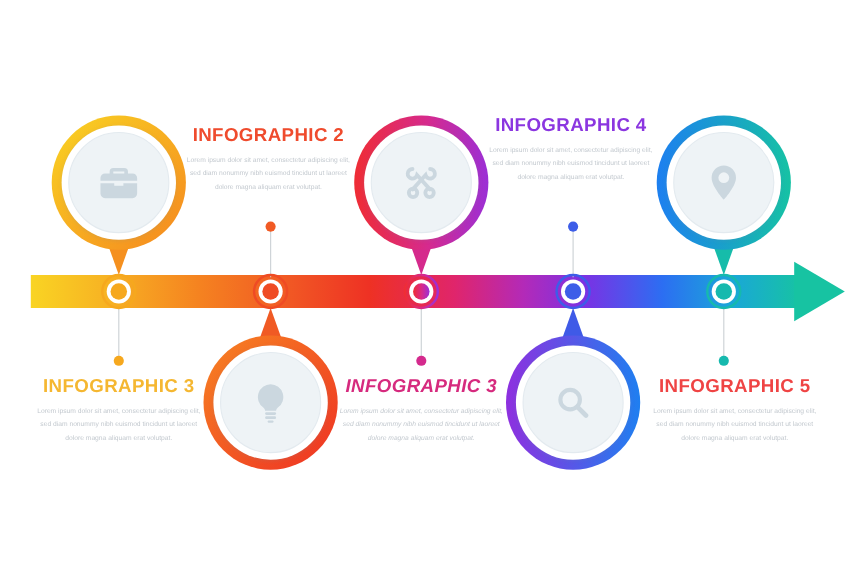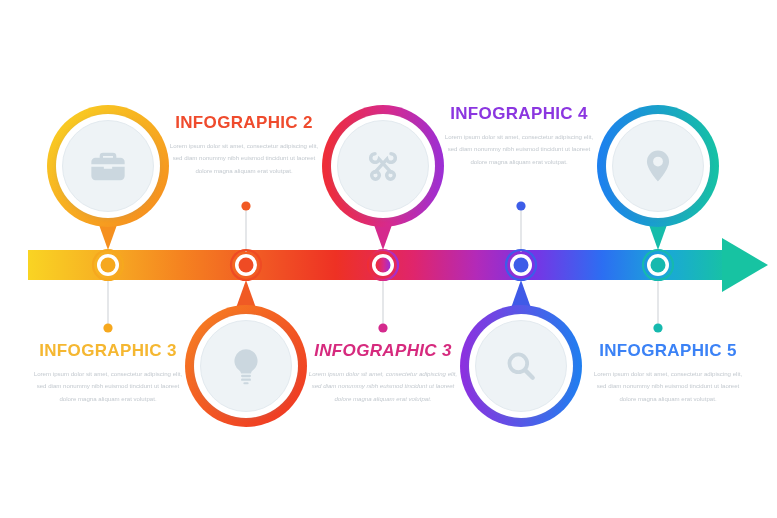--- a/index.html
+++ b/index.html
@@ -230,17 +230,17 @@
     <div class="ring" style="background:linear-gradient(90deg,#1d7ff0,#16c2a4);"></div>
     <div class="inner"></div>
     <div class="disc">
       <svg class="ico" width="38" height="38" viewBox="0 0 24 24">
         <path fill="#b9c9d3" d="M12 2.2a7 7 0 0 0-7 7c0 5.1 7 12.6 7 12.6s7-7.5 7-12.6a7 7 0 0 0-7-7z"></path>
         <circle cx="12" cy="9.2" r="3.1" fill="#eef3f6"></circle>
       </svg>
     </div>
   </div>
   <div class="txt" style="left:592px;top:341px;">
-    <p class="ttl" style="color:#3b82f6;">INFOGRAPHIC 5</p>
+    <p class="ttl" style="color:#ef4444;">INFOGRAPHIC 5</p>
     <p class="body">Lorem ipsum dolor sit amet, consectetur adipiscing elit, sed diam nonummy nibh euismod tincidunt ut laoreet dolore magna aliquam erat volutpat.</p>
   </div>
 
 </div>
 
 </body></html>

